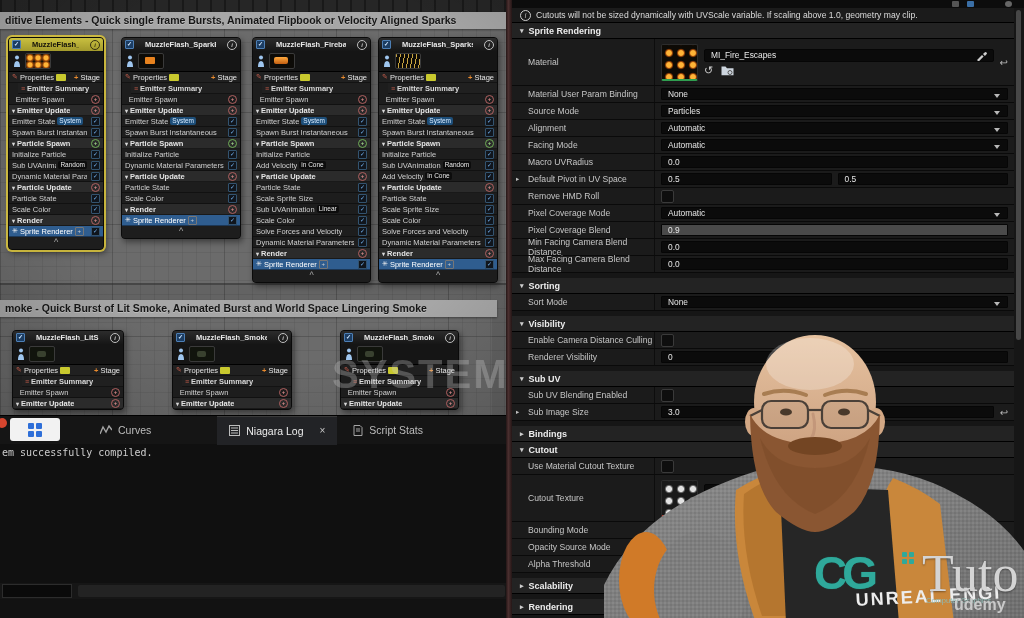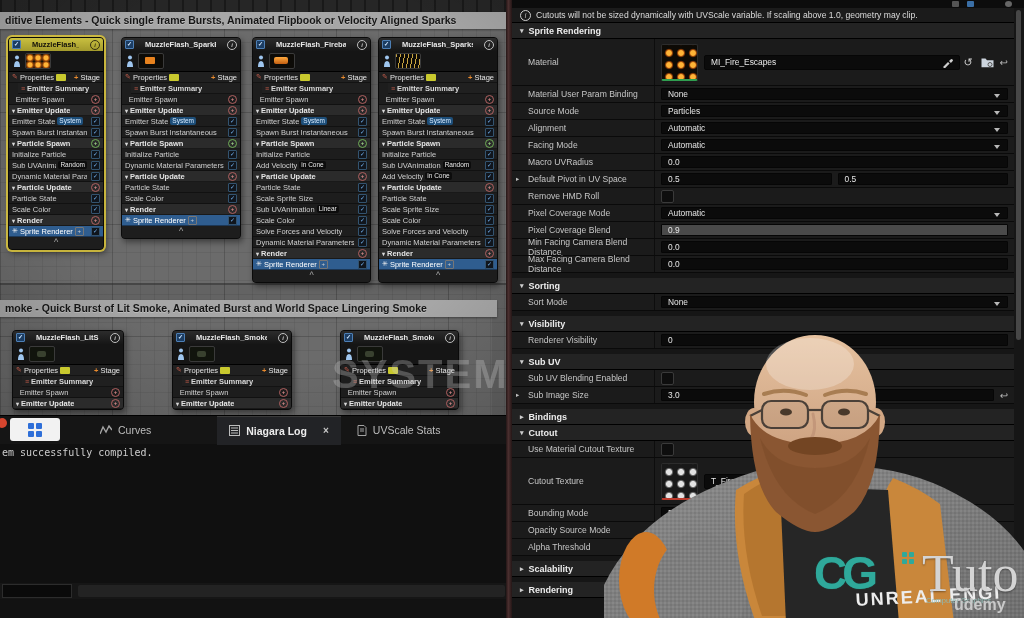--- a/index.html
+++ b/index.html
@@ -78,21 +78,21 @@
   .nchev{height:12px;text-align:center;color:#a8a8a8;font-size:9px;line-height:10px;background:#1d1d1d;}
   
   #tabbar{position:absolute;left:0;top:415px;width:506px;height:28px;background:#151515;z-index:40;
     display:flex;align-items:center;border-top:1px solid #000;}
   .cornerdot{position:absolute;left:-3px;top:2px;width:10px;height:10px;border-radius:50%;background:#d6452e;}
   .wintile{position:absolute;left:10px;top:2px;width:50px;height:23px;background:#f2f2f2;border-radius:3px;
     display:flex;align-items:center;justify-content:center;}
   .wintile .grid{width:14px;height:14px;display:grid;grid-template-columns:6px 6px;grid-template-rows:6px 6px;gap:2px;}
   .wintile .grid i{background:#2f6fd8;border-radius:1px;}
   .tab{display:flex;align-items:center;gap:6px;height:28px;padding:0 12px;color:#bdbdbd;font-size:10.5px;}
-  .tab.active{background:#222326;color:#ededed;border-top:1px solid #3a3a3a;font-weight:bold;}
+  .tab.active{background:#222326;color:#ededed;border-top:1px solid #3a3a3a;}
   .tab .ticon{opacity:.85;}
   .tclose{color:#c8c8c8;font-size:10px;margin-left:10px;}
   #logarea{position:absolute;left:0;top:443px;width:506px;height:140px;background:#101010;
     color:#cdcdcd;font-family:"DejaVu Sans Mono",monospace;font-size:10px;padding:4px 2px;box-sizing:border-box;}
   #hscroll{position:absolute;left:0;top:583px;width:506px;height:16px;background:#161616;display:flex;align-items:center;}
   .hbox{width:68px;height:12px;background:#0a0a0a;border:1px solid #2c2c2c;margin-left:2px;}
   .hbar{flex:1;height:12px;background:#232323;margin:0 1px 0 6px;border-radius:2px;}
   
   #divider{position:absolute;left:506px;top:0;width:6px;height:618px;
     background:linear-gradient(90deg,#241616,#4a2f2f 40%,#241616);}
@@ -117,21 +117,21 @@
   .dval{flex:1;display:flex;align-items:center;padding:0 6px;gap:6px;position:relative;}
   .drow.h16{height:16px;}
   .drow.h46{height:46px;}
   .ibox{height:12px;background:#0b0b0b;border:1px solid #060606;border-radius:1px;color:#e6e6e6;
     font-size:8.4px;display:flex;align-items:center;padding:0 6px;box-sizing:border-box;position:relative;}
   .grow{flex:1;}
   .ddl::after{content:"";position:absolute;right:7px;top:4.5px;border-left:3.5px solid transparent;
     border-right:3.5px solid transparent;border-top:4px solid #b9b9b9;}
   .cbx{width:11px;height:11px;background:#0e0e0e;border:1px solid #3a3a3a;border-radius:2px;}
   .rvt{color:#b9b9b9;font-size:10px;flex:none;}
-  .assetright{flex:1;display:flex;flex-direction:row;gap:3px;}
+  .assetright{flex:1;display:flex;flex-direction:column;gap:3px;}
   .assetthumb{width:37px;height:37px;flex:none;border:1px solid #2c2c2c;border-radius:2px;box-sizing:border-box;}
   .assetthumb.fire{background:#0d0a05 radial-gradient(circle at 50% 50%,#ffb437 0 2.4px,rgba(255,110,12,.6) 3.4px,transparent 4.6px);background-size:12px 12px;background-position:1px 2px;border-bottom:2px solid #2f9e50;}
   .assetthumb.smokepuffs{background:#191919 radial-gradient(circle at 50% 50%,#e3e3e3 0 2.6px,rgba(190,190,190,.55) 3.4px,transparent 4.6px);background-size:12px 12px;background-position:1px 2px;border-bottom:2px solid #bb3a2c;}
   .combo{height:13px;background:#0b0b0b;border:1px solid #060606;border-radius:2px;color:#e9e9e9;
     font-size:8.4px;display:flex;align-items:center;padding:0 6px;position:relative;}
   .dropper{margin-left:auto;}
   .aicons{display:flex;gap:8px;align-items:center;color:#cfcfcf;font-size:11px;line-height:10px;}
   #vscroll{position:absolute;right:3px;top:10px;width:5px;height:330px;background:#474747;border-radius:3px;}
   
   #webcam{position:absolute;left:604px;top:318px;width:420px;height:300px;z-index:50;pointer-events:none;}
@@ -733,21 +733,21 @@
           </svg>
         <span>Niagara Log</span>
         <span class="tclose">×</span>
       </div>
       <div class="tab" style="margin-left:4px;">
         <svg class="ticon" width="10" height="11" viewBox="0 0 10 11">
             <path d="M1 0.5 h6 l2 2 V10.5 H1 Z" fill="none" stroke="#bdbdbd"></path>
             <line x1="3" y1="4" x2="7" y2="4" stroke="#bdbdbd"></line>
             <line x1="3" y1="6" x2="7" y2="6" stroke="#bdbdbd"></line>
           </svg>
-        <span>UVScale Stats</span>
+        <span>Script Stats</span>
       </div>
     </div>
 
     <div id="logarea">
       <span>em successfully compiled.</span>
     </div>
 
     <div id="hscroll">
       <span class="hbox"></span>
       <span class="hbar"></span>
@@ -893,20 +893,28 @@
           <div class="dname">
             <span>Sort Mode</span>
           </div>
           <div class="dval">
             <div class="ibox ddl grow">None</div>
           </div>
         </div>
         <div class="dsec gap">
           <span class="tri">▾</span>
           <span>Visibility</span>
+        </div>
+        <div class="drow h16">
+          <div class="dname">
+            <span>Enable Camera Distance Culling</span>
+          </div>
+          <div class="dval">
+            <span class="cbx"></span>
+          </div>
         </div>
         <div class="drow h16">
           <div class="dname">
             <span>Renderer Visibility</span>
           </div>
           <div class="dval">
             <div class="ibox grow">0</div>
           </div>
         </div>
         <div class="dsec gap">

